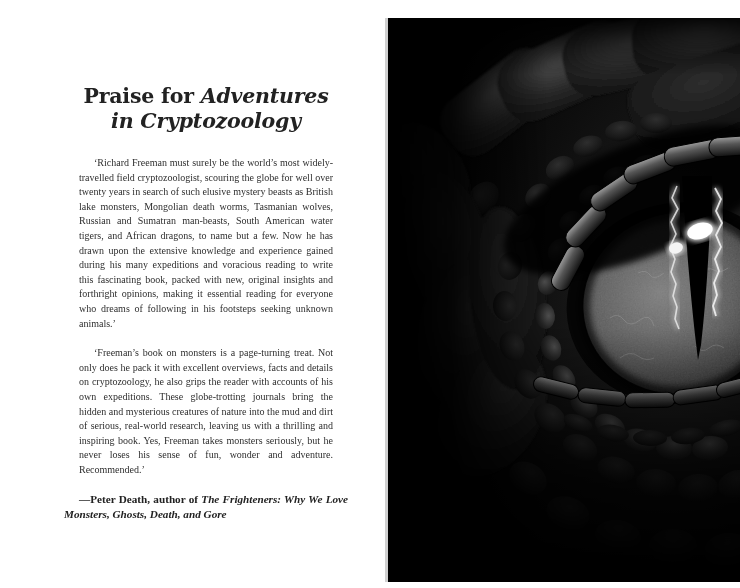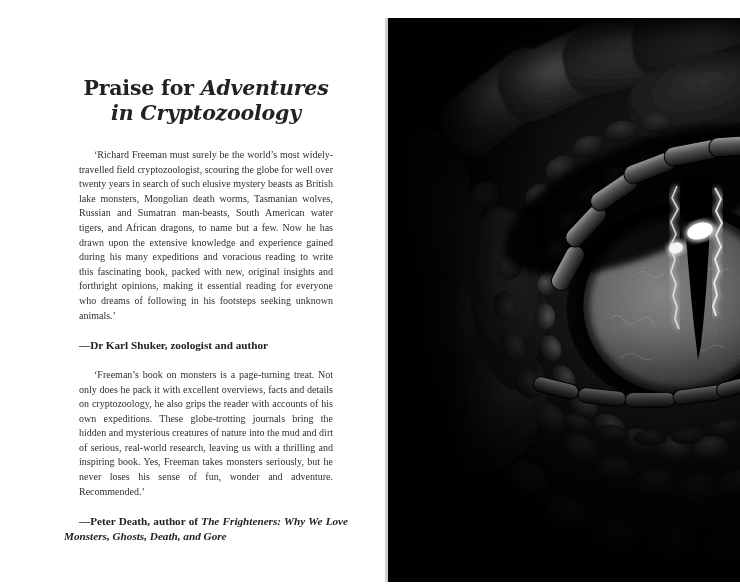--- a/index.html
+++ b/index.html
@@ -4,21 +4,21 @@
 <style>
   html,body{margin:0;padding:0;background:#ffffff;}
   #spread{
     position:relative;width:740px;height:588px;background:#ffffff;overflow:hidden;
     font-family:"Liberation Serif", serif;
   }
   
   .left-page{position:absolute;left:0;top:0;width:385px;height:588px;background:#ffffff;}
   .text-col{position:absolute;left:64px;top:76px;width:284px;color:#2b2b2b;}
   .heading{
-    text-align:center;margin:0 0 22px 0;color:#222222;
+    text-align:center;margin:8px 0 22px 0;color:#222222;
     font-family:"DejaVu Serif", serif;font-weight:600;
     font-size:20.5px;line-height:25px;letter-spacing:-0.2px;
   }
   .heading .it{font-style:italic;}
   p.body-par{
     margin:15px;text-indent:15px;text-align:justify;
     font-size:10px;line-height:14.6px;color:#2e2e2e;
   }
   p.body-par.gap{margin-top:15px;}
   p.attr{
@@ -38,21 +38,20 @@
 <body>
 
 <div id="spread">
 
   <div class="left-page">
     <div class="text-col">
 
       <h1 class="heading"><span>Praise for </span><span class="it">Adventures</span><br><span class="it">in Cryptozoology</span></h1>
 
       <p class="body-par">‘Richard Freeman must surely be the world’s most widely-travelled field cryptozoologist, scouring the globe for well over twenty years in search of such elusive mystery beasts as British lake monsters, Mongolian death worms, Tasmanian wolves, Russian and Sumatran man-beasts, South American water tigers, and African dragons, to name but a few. Now he has drawn upon the extensive knowledge and experience gained during his many expeditions and voracious reading to write this fascinating book, packed with new, original insights and forthright opinions, making it essential reading for everyone who dreams of following in his footsteps seeking unknown animals.’</p>
-      <p class="attr">—Dr Karl Shuker, zoologist and author</p>
 
       <p class="body-par gap">‘Freeman’s book on monsters is a page-turning treat. Not only does he pack it with excellent overviews, facts and details on cryptozoology, he also grips the reader with accounts of his own expeditions. These globe-trotting journals bring the hidden and mysterious creatures of nature into the mud and dirt of serious, real-world research, leaving us with a thrilling and inspiring book. Yes, Freeman takes monsters seriously, but he never loses his sense of fun, wonder and adventure. Recommended.’</p>
       <p class="attr justified"><span>—Peter Death, author of </span><span class="book-it">The Frighteners: Why We Love Monsters, Ghosts, Death, and Gore</span></p>
 
     </div>
   </div>
 
   <div class="plate">
     <svg width="352" height="564" viewBox="0 0 352 564" xmlns="http://www.w3.org/2000/svg" role="img">
       <defs>

